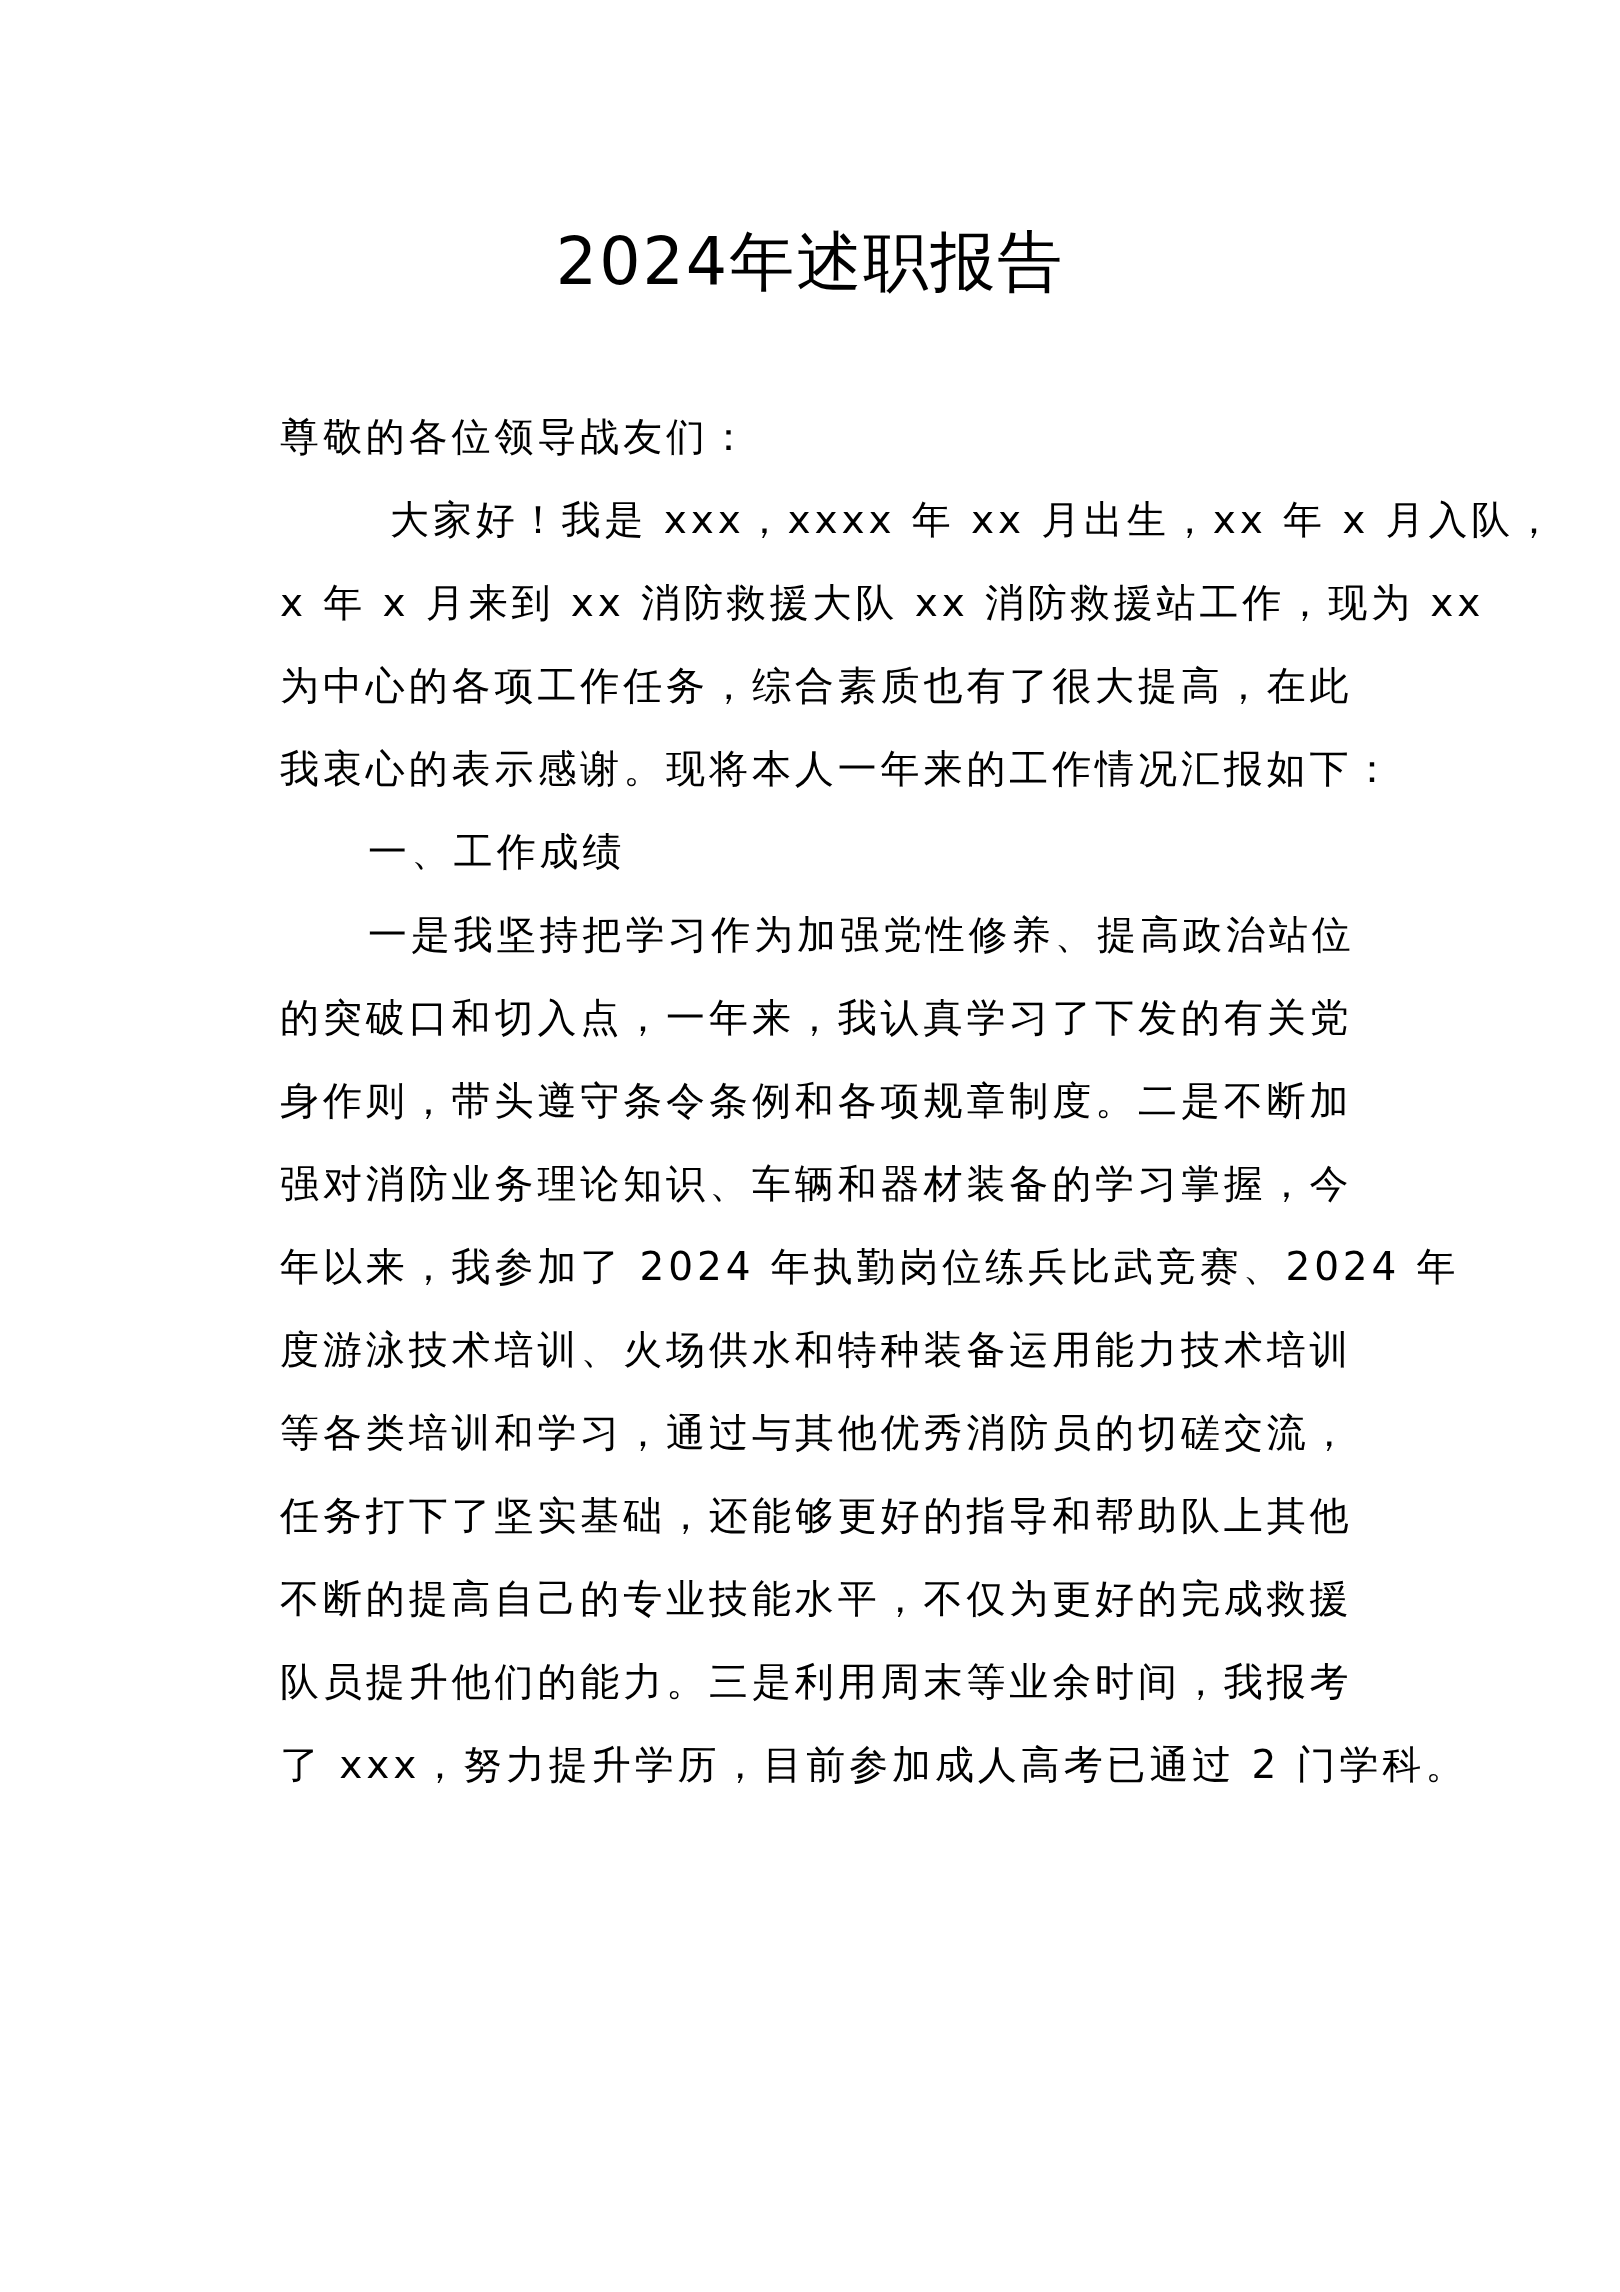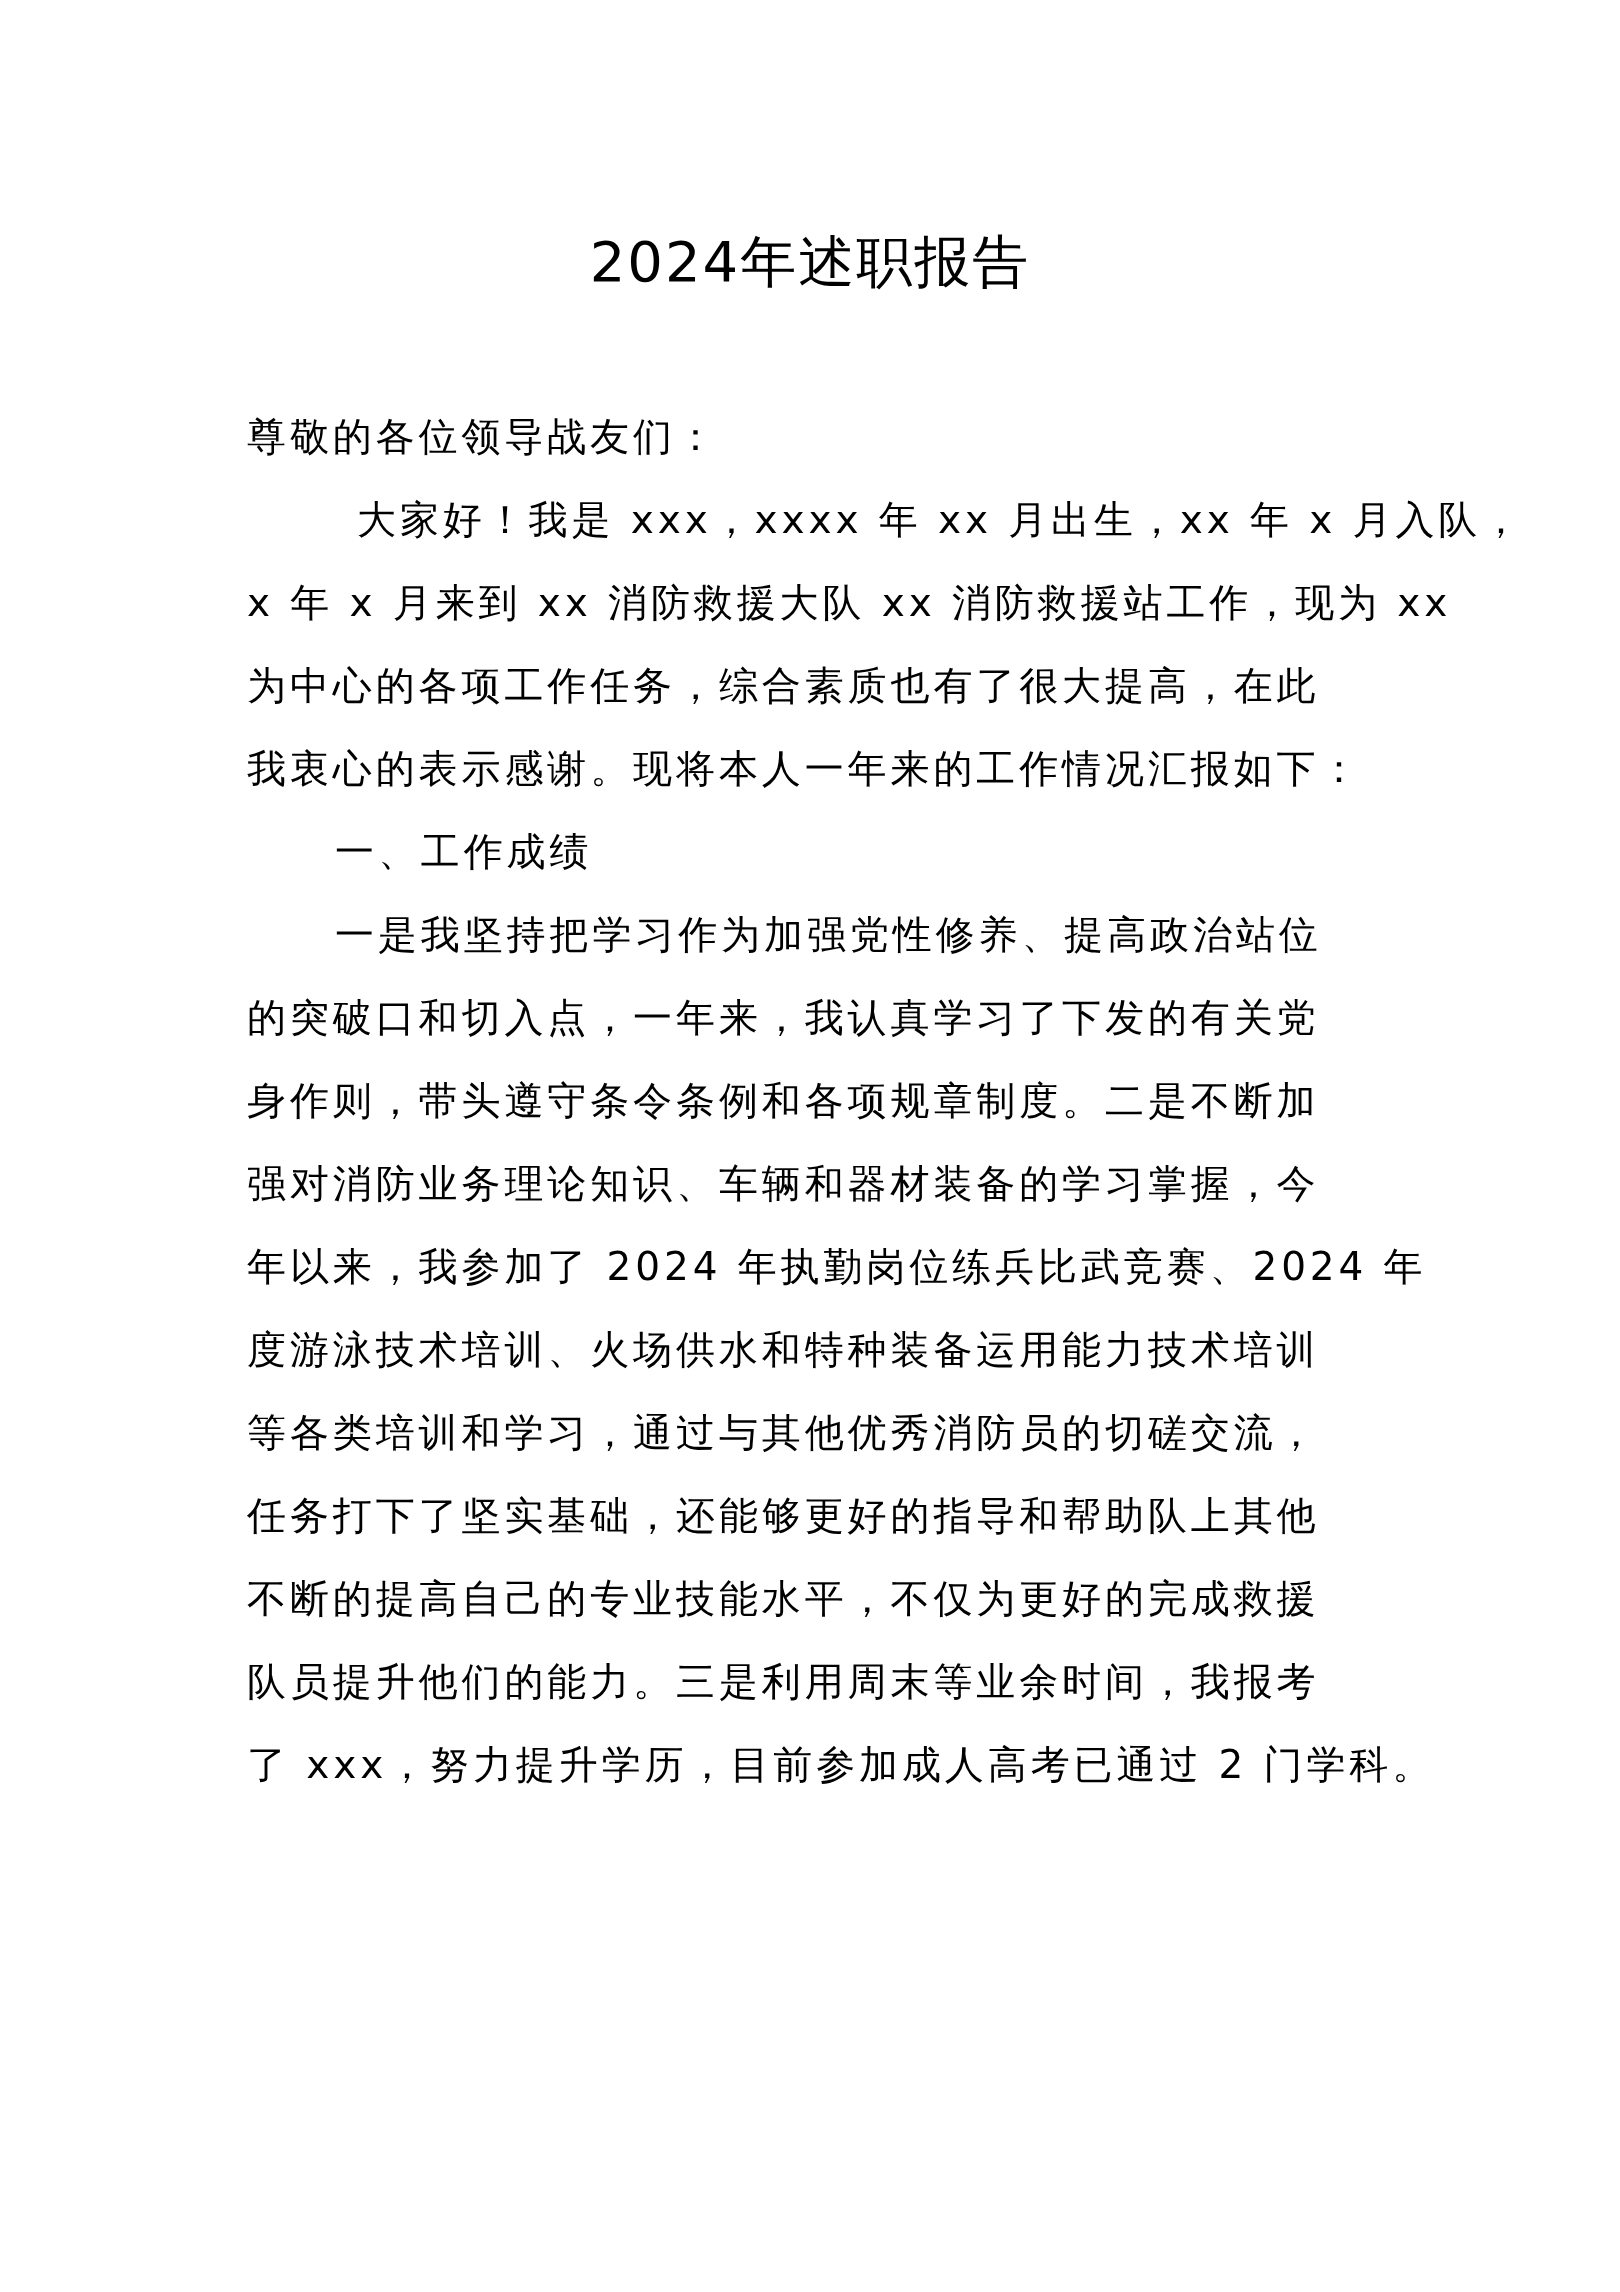--- a/index.html
+++ b/index.html
@@ -1,22 +1,22 @@
 <!DOCTYPE html>
 <html><head>
 <meta charset="utf-8">
 <style>
   html, body { margin: 0; padding: 0; background: #ffffff; }
   body { width: 1620px; height: 2293px; position: relative; overflow: hidden;
          font-family: "DejaVu Sans", "Liberation Sans", sans-serif; color: #000; }
   .title { position: absolute; left: 0; width: 1620px; top: 223px; text-align: center;
-           font-size: 56px; line-height: 78px; letter-spacing: 2px; }
+           font-size: 65px; line-height: 78px; letter-spacing: 2px; }
   .body { position: absolute; left: 247px; top: 395px; width: 1176px; }
   .line { height: 83px; line-height: 83px; font-size: 39px; white-space: nowrap;
-          letter-spacing: 3.9px; }
+          letter-spacing: 3.9px; margin-left: 33px; }
   .indent1 { padding-left: 110px; }
   .indent0 { padding-left: 88px; }
 </style>
 </head>
 <body>
 
 <div class="title">2024年述职报告</div>
 
 <div class="body">
   <div class="line">尊敬的各位领导战友们：</div>

